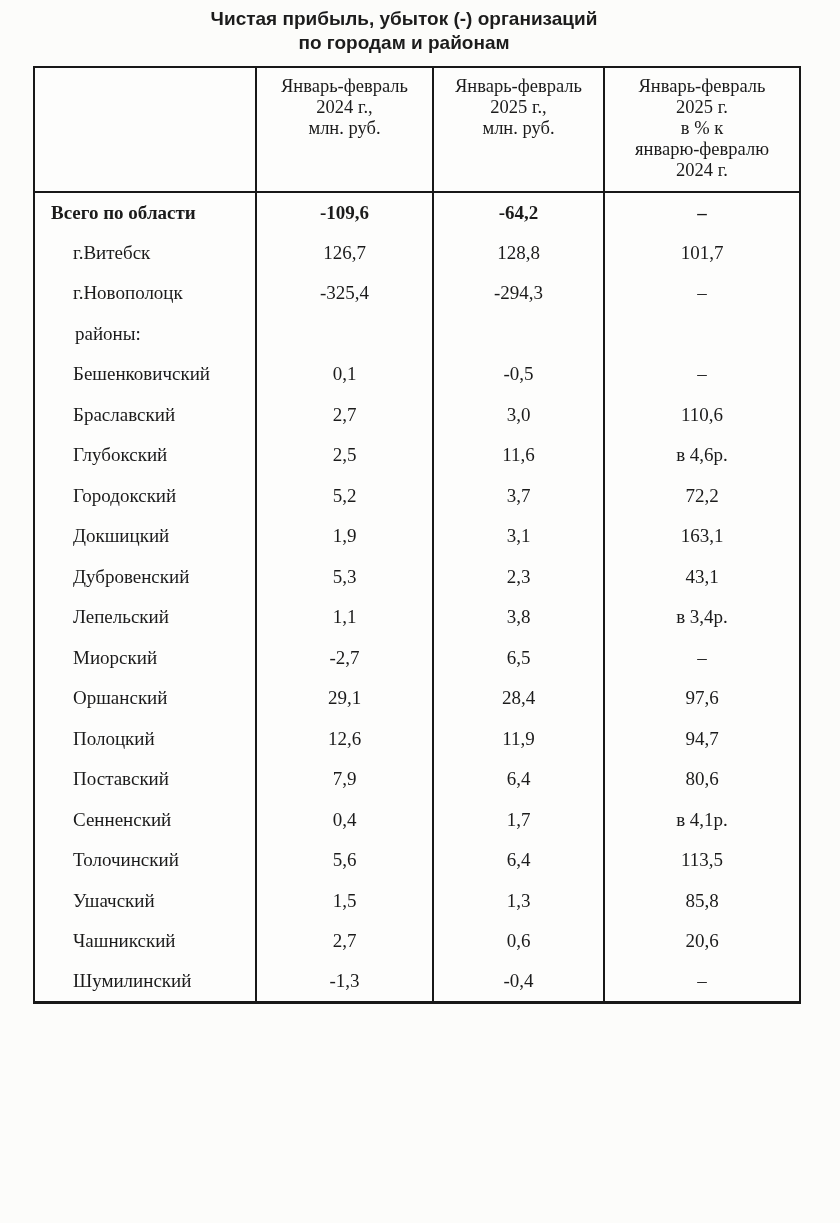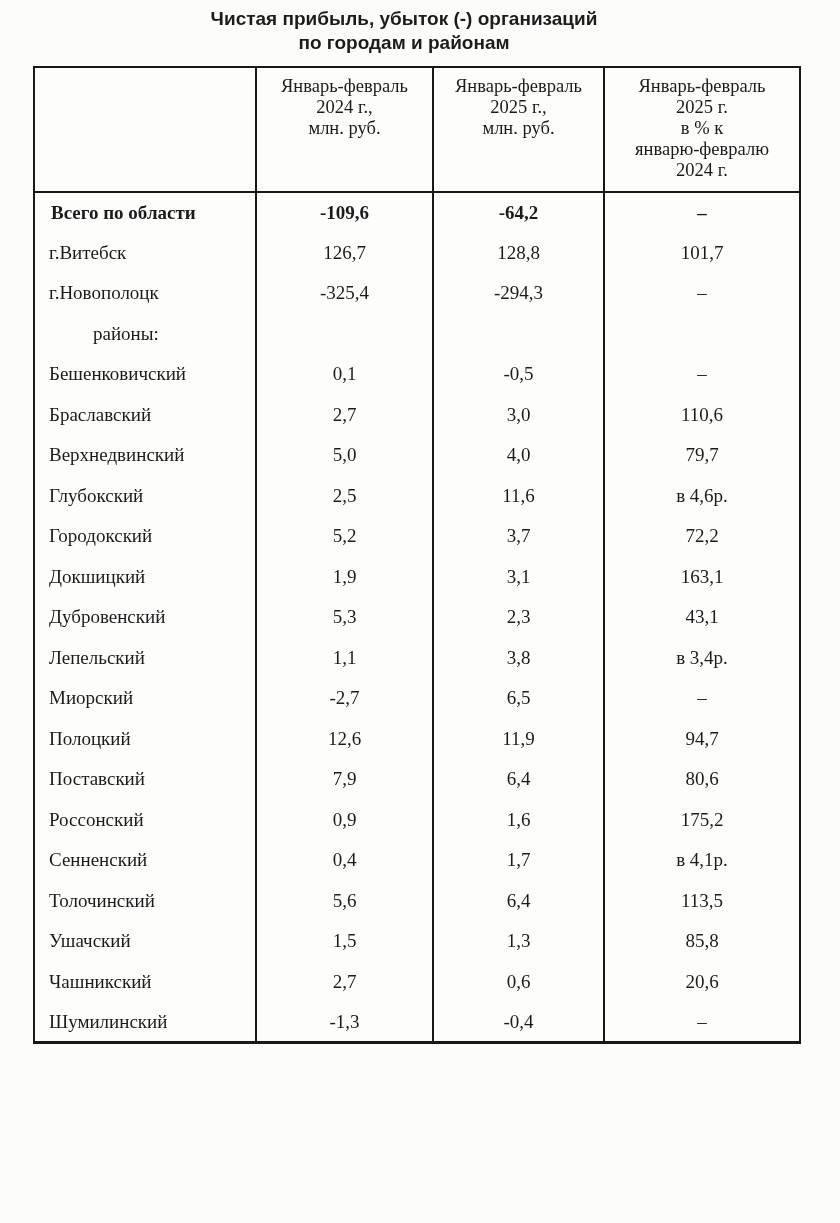--- a/index.html
+++ b/index.html
@@ -51,25 +51,25 @@
     white-space: pre-line;
     height: 125px;
     border-bottom: 2px solid #c4b5fd;
   }
   td {
     font-size: 19px;
     height: 40.5px;
     vertical-align: middle;
   }
   .vr { border-right: 2px solid #181818; }
-  td.name { text-align: left; padding-left: 14px; white-space: nowrap; }
+  td.name { text-align: left; padding-left: 38px; white-space: nowrap; }
   td.val { text-align: center; }
   tr.bold td { font-weight: bold; }
   tr.bold td.name { padding-left: 16px; }
-  tr.subheader td.name { padding-left: 58px; }
+  tr.subheader td.name { padding-left: 40px; }
 </style>
 </head>
 <body>
 
 <div class="page">
 
   <div class="title">
     <div>Чистая прибыль, убыток (-) организаций</div>
     <div>по городам и районам</div>
   </div>
@@ -128,26 +128,20 @@
           <td class="val vr">-0,5</td>
           <td class="val">–</td>
         </tr>
         <tr class="district">
           <td class="name vr">Браславский</td>
           <td class="val vr">2,7</td>
           <td class="val vr">3,0</td>
           <td class="val">110,6</td>
         </tr>
         <tr class="district">
-          <td class="name vr">Верхнедвинский</td>
-          <td class="val vr">5,0</td>
-          <td class="val vr">4,0</td>
-          <td class="val">79,7</td>
-        </tr>
-        <tr class="district">
           <td class="name vr">Глубокский</td>
           <td class="val vr">2,5</td>
           <td class="val vr">11,6</td>
           <td class="val">в 4,6р.</td>
         </tr>
         <tr class="district">
           <td class="name vr">Городокский</td>
           <td class="val vr">5,2</td>
           <td class="val vr">3,7</td>
           <td class="val">72,2</td>
@@ -170,38 +164,38 @@
           <td class="val vr">3,8</td>
           <td class="val">в 3,4р.</td>
         </tr>
         <tr class="district">
           <td class="name vr">Миорский</td>
           <td class="val vr">-2,7</td>
           <td class="val vr">6,5</td>
           <td class="val">–</td>
         </tr>
         <tr class="district">
+          <td class="name vr">Оршанский</td>
+          <td class="val vr">29,1</td>
+          <td class="val vr">28,4</td>
+          <td class="val">97,6</td>
+        </tr>
+        <tr class="district">
           <td class="name vr">Полоцкий</td>
           <td class="val vr">12,6</td>
           <td class="val vr">11,9</td>
           <td class="val">94,7</td>
         </tr>
         <tr class="district">
           <td class="name vr">Поставский</td>
           <td class="val vr">7,9</td>
           <td class="val vr">6,4</td>
           <td class="val">80,6</td>
         </tr>
         <tr class="district">
-          <td class="name vr">Россонский</td>
-          <td class="val vr">0,9</td>
-          <td class="val vr">1,6</td>
-          <td class="val">175,2</td>
-        </tr>
-        <tr class="district">
           <td class="name vr">Сенненский</td>
           <td class="val vr">0,4</td>
           <td class="val vr">1,7</td>
           <td class="val">в 4,1р.</td>
         </tr>
         <tr class="district">
           <td class="name vr">Толочинский</td>
           <td class="val vr">5,6</td>
           <td class="val vr">6,4</td>
           <td class="val">113,5</td>

